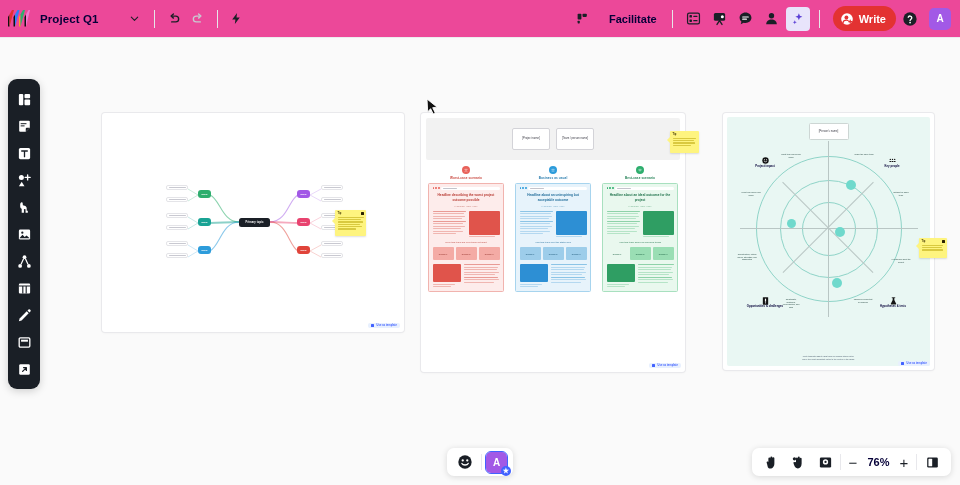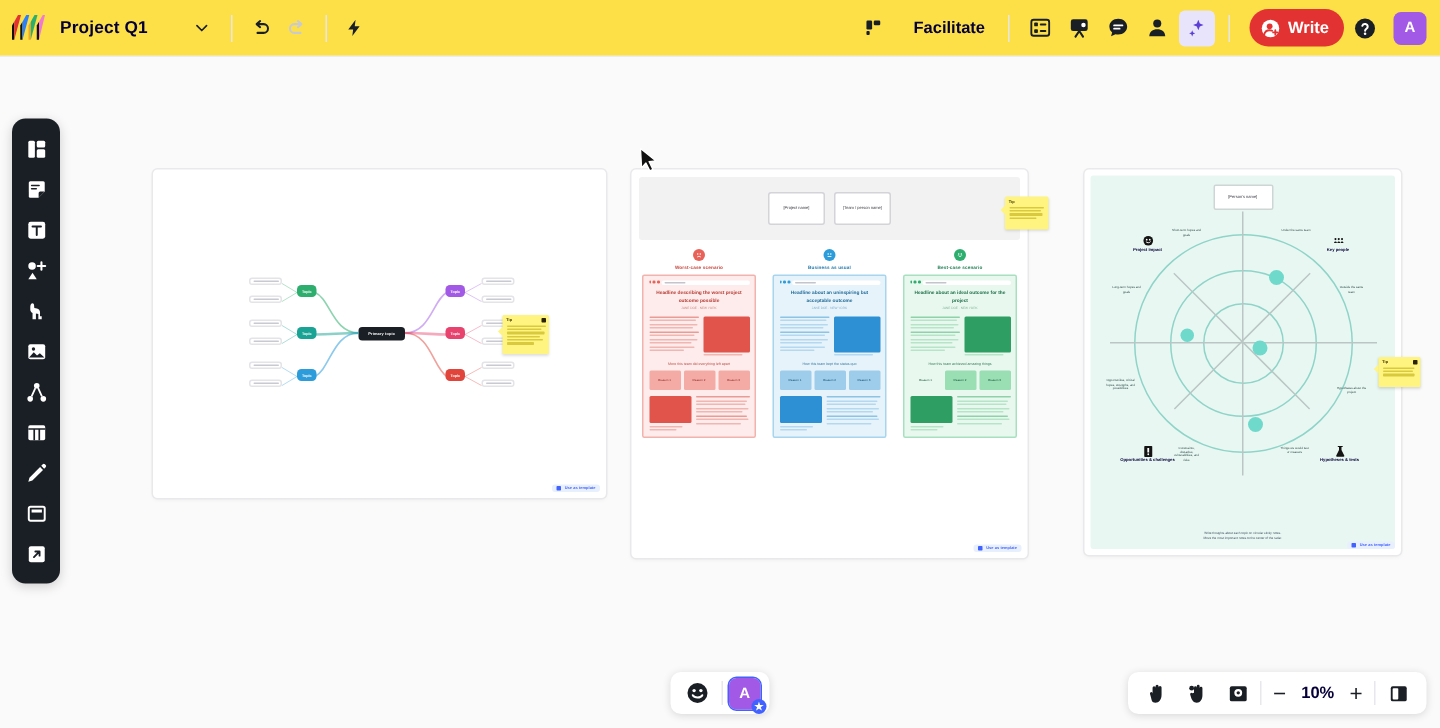--- a/index.html
+++ b/index.html
@@ -6,21 +6,21 @@
   html, body {
     width: 960px; height: 485px; overflow: hidden;
     font-family: "Liberation Sans", sans-serif;
     background: #fafafa; color: #050038;
   }
   #app { position: relative; width: 960px; height: 485px; background: #fafafa; }
 
   
   .topbar {
     position: absolute; top: 0; left: 0; width: 960px; height: 38px;
-    background: #fde047; border-bottom: 1px solid #ececef;
+    background: #ec4899; border-bottom: 1px solid #ececef;
     display: flex; align-items: center; z-index: 40;
   }
   .tb-left { display: flex; align-items: center; gap: 0; padding-left: 8px; }
   .logo { width: 22px; height: 17px; display: block; margin-right: 10px; }
   .proj-name { font-size: 11.5px; font-weight: 700; letter-spacing: .1px; white-space: nowrap; }
   .icon-btn {
     width: 24px; height: 24px; border-radius: 4px; display: flex;
     align-items: center; justify-content: center; cursor: pointer; background: transparent;
   }
   .tb-sep { width: 1px; height: 18px; background: #e6e6e9; margin: 0 7px; }
@@ -799,21 +799,21 @@
     </div>
     <div class="icon-btn">
       <svg width="15" height="15" viewBox="0 0 24 24">
         <rect x="3" y="4" width="18" height="16" rx="2" fill="#1a1f26"></rect>
         <circle cx="12" cy="11" r="4.2" fill="#fff"></circle>
         <circle cx="12" cy="11" r="1.8" fill="#1a1f26"></circle>
       </svg>
     </div>
     <div class="bc-sep"></div>
     <div class="pm">−</div>
-    <div class="zoom-val">10%</div>
+    <div class="zoom-val">76%</div>
     <div class="pm">+</div>
     <div class="bc-sep"></div>
     <div class="icon-btn">
       <svg width="15" height="15" viewBox="0 0 24 24">
         <rect x="3.5" y="4" width="17" height="16" rx="2" fill="#1a1f26"></rect>
         <rect x="5.5" y="6" width="6" height="12" rx="1" fill="#fff"></rect>
       </svg>
     </div>
   </div>
 

